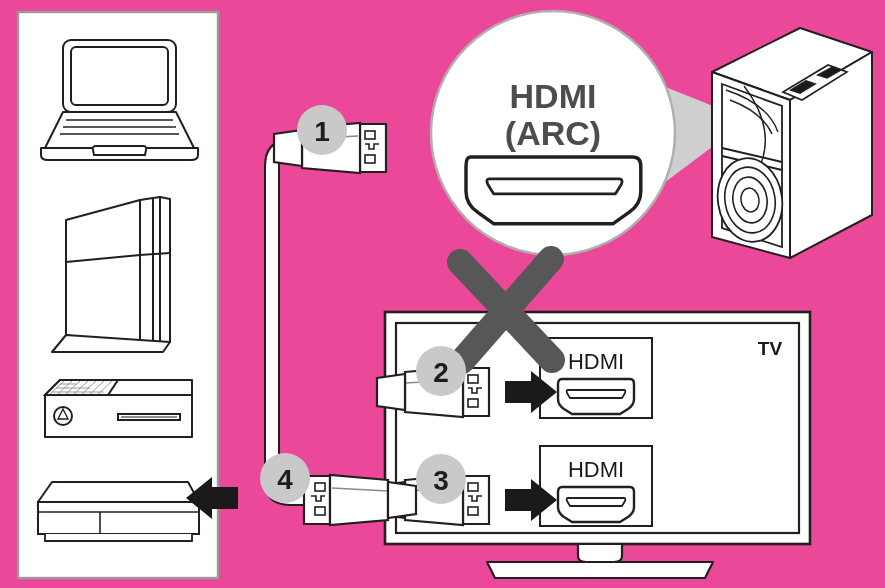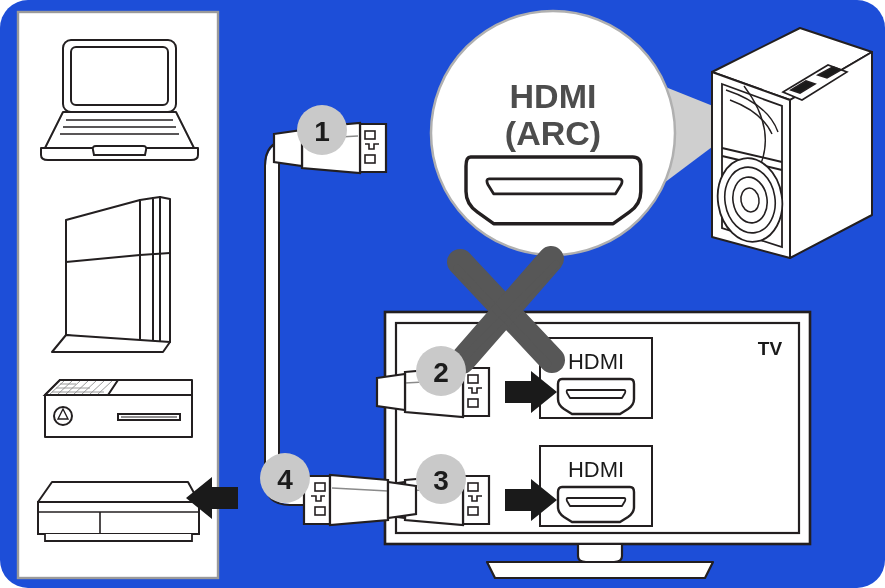--- a/index.html
+++ b/index.html
@@ -8,23 +8,22 @@
     padding: 0;
     background: #ffffff;
   }
   body {
     font-family: "Liberation Sans", sans-serif;
   }
   #stage {
     position: relative;
     width: 885px;
     height: 588px;
-    background: #1d4ed8;
+    background: #ec4899;
     overflow: hidden;
-    border-radius: 28px;
   }
   #stage svg {
     position: absolute;
     top: 0;
     left: 0;
     width: 885px;
     height: 588px;
   }
   .lbl {
     font-family: "Liberation Sans", sans-serif;

